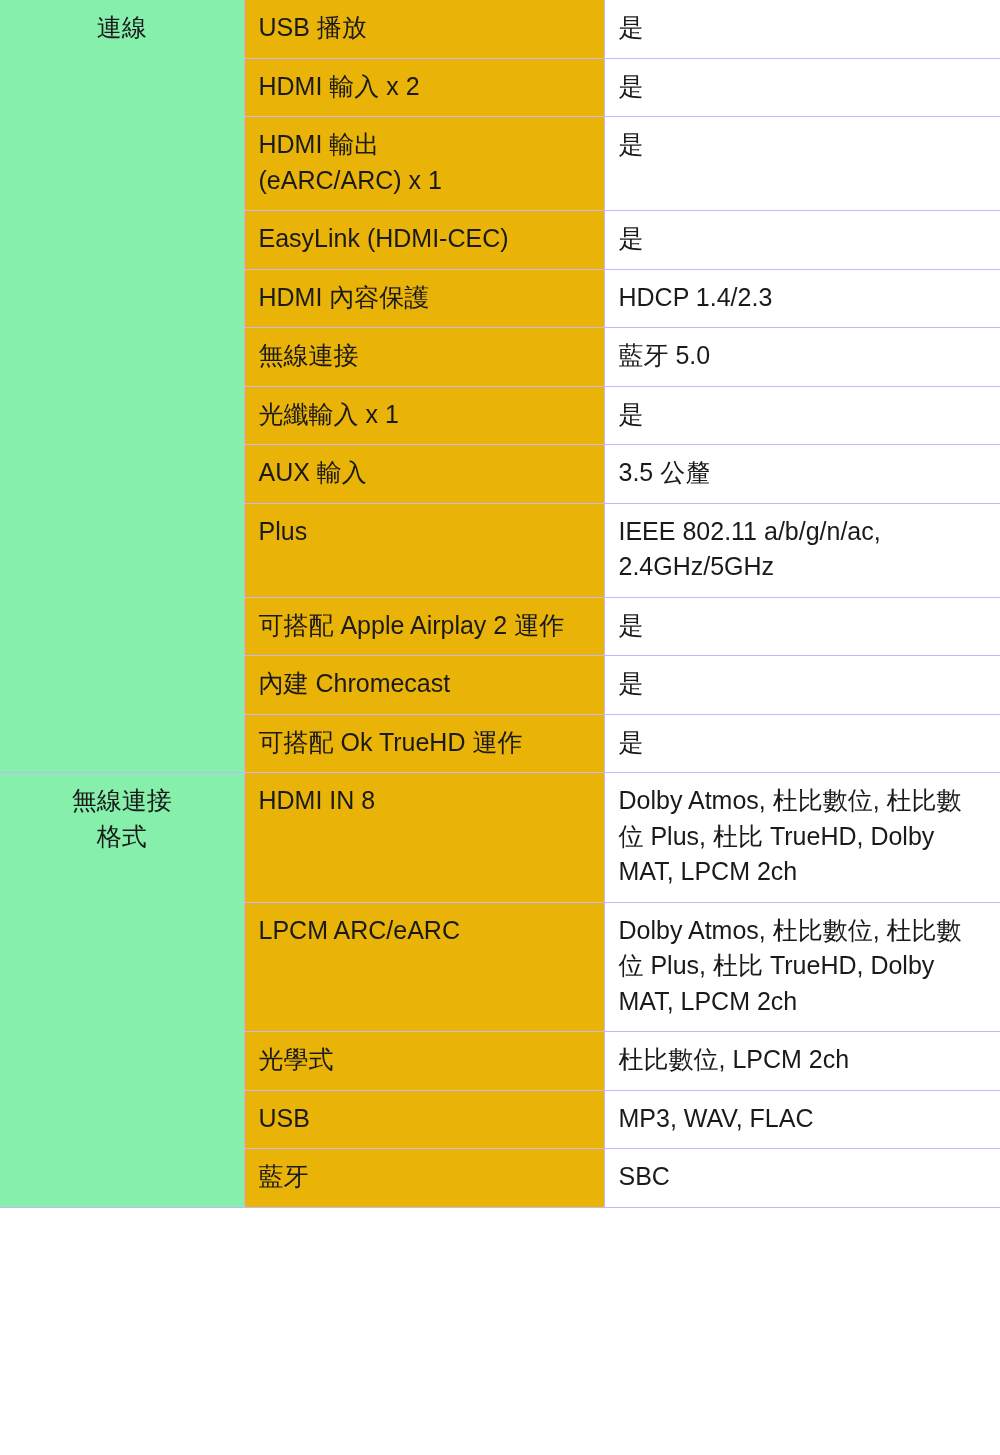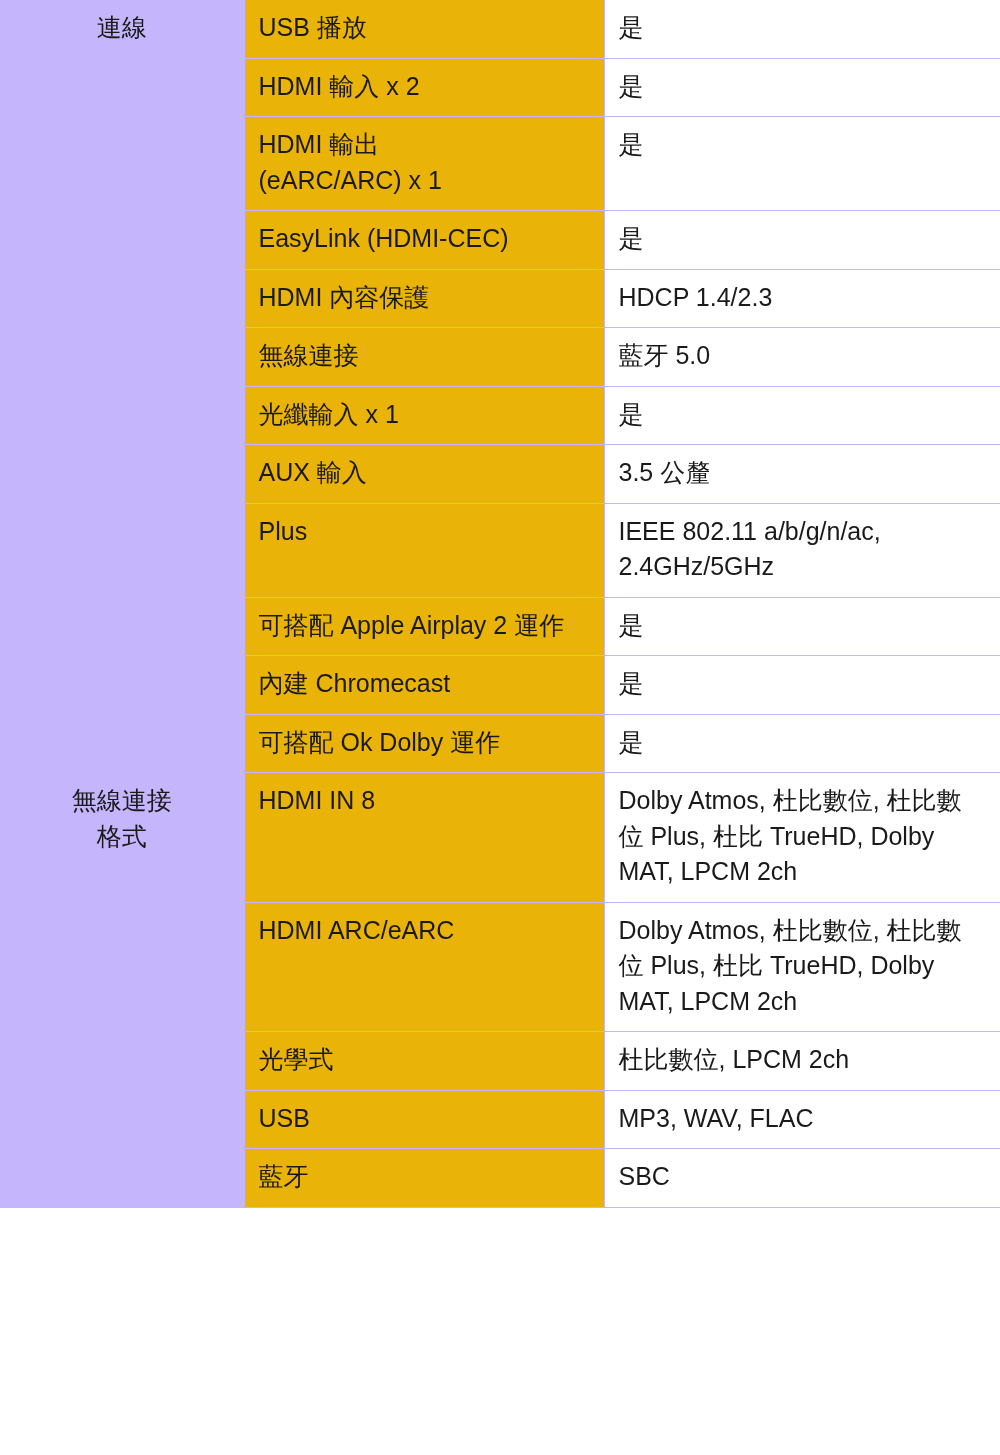--- a/index.html
+++ b/index.html
@@ -25,21 +25,21 @@
 
   .spec-table td {
     border: 1px solid #c4b5fd;
     vertical-align: top;
     font-size: 25px;
     line-height: 1.42;
     padding: 10px 14px 12px 14px;
     box-sizing: border-box;
   }
   .group-cell {
-    background: #c4b5fd;
+    background: #86efac;
     text-align: center;
     vertical-align: middle;
     font-size: 25px;
     line-height: 1.4;
     padding: 10px 6px;
   }
   .feature-cell {
     background: #eab308;
     padding-left: 16px;
   }
@@ -102,32 +102,32 @@
     </tr>
     <tr>
       <td class="feature-cell">可搭配 Apple Airplay 2 運作</td>
       <td class="value-cell">是</td>
     </tr>
     <tr>
       <td class="feature-cell">內建 Chromecast</td>
       <td class="value-cell">是</td>
     </tr>
     <tr>
-      <td class="feature-cell">可搭配 Ok Dolby 運作</td>
+      <td class="feature-cell">可搭配 Ok TrueHD 運作</td>
       <td class="value-cell">是</td>
     </tr>
 
     <tr>
       <td class="group-cell" rowspan="5" style="white-space: pre-line;">無線連接
 格式</td>
       <td class="feature-cell">HDMI IN 8</td>
       <td class="value-cell">Dolby Atmos, 杜比數位, 杜比數位 Plus, 杜比 TrueHD, Dolby MAT, LPCM 2ch</td>
     </tr>
     <tr>
-      <td class="feature-cell">HDMI ARC/eARC</td>
+      <td class="feature-cell">LPCM ARC/eARC</td>
       <td class="value-cell">Dolby Atmos, 杜比數位, 杜比數位 Plus, 杜比 TrueHD, Dolby MAT, LPCM 2ch</td>
     </tr>
     <tr>
       <td class="feature-cell">光學式</td>
       <td class="value-cell">杜比數位, LPCM 2ch</td>
     </tr>
     <tr>
       <td class="feature-cell">USB</td>
       <td class="value-cell">MP3, WAV, FLAC</td>
     </tr>

